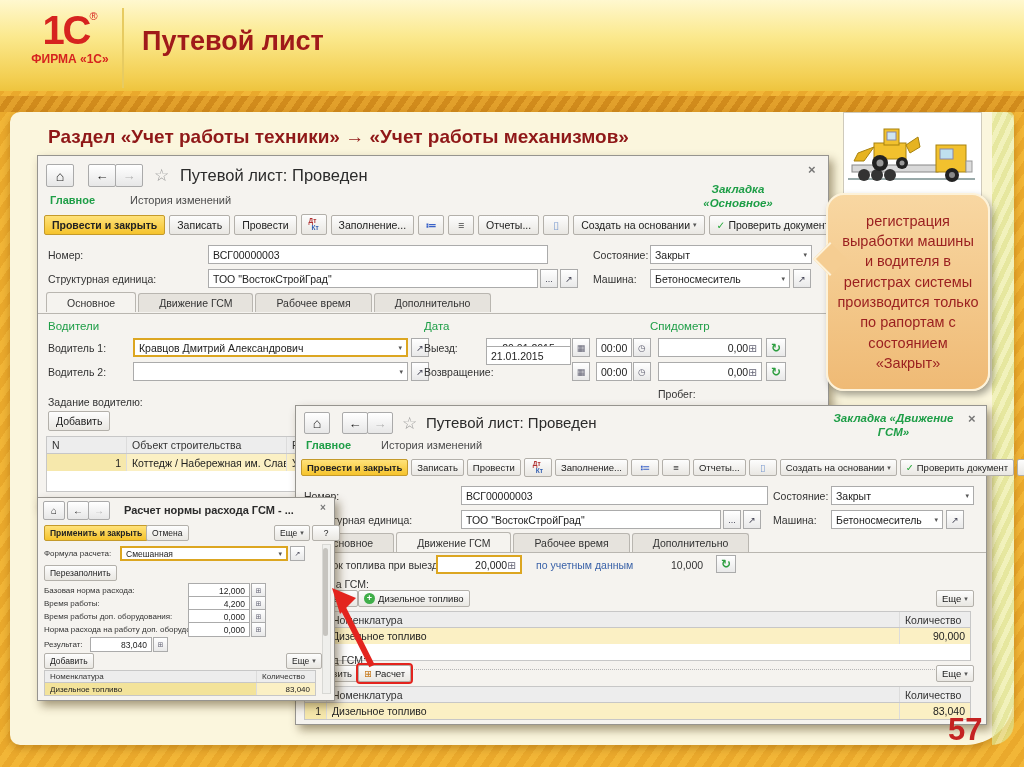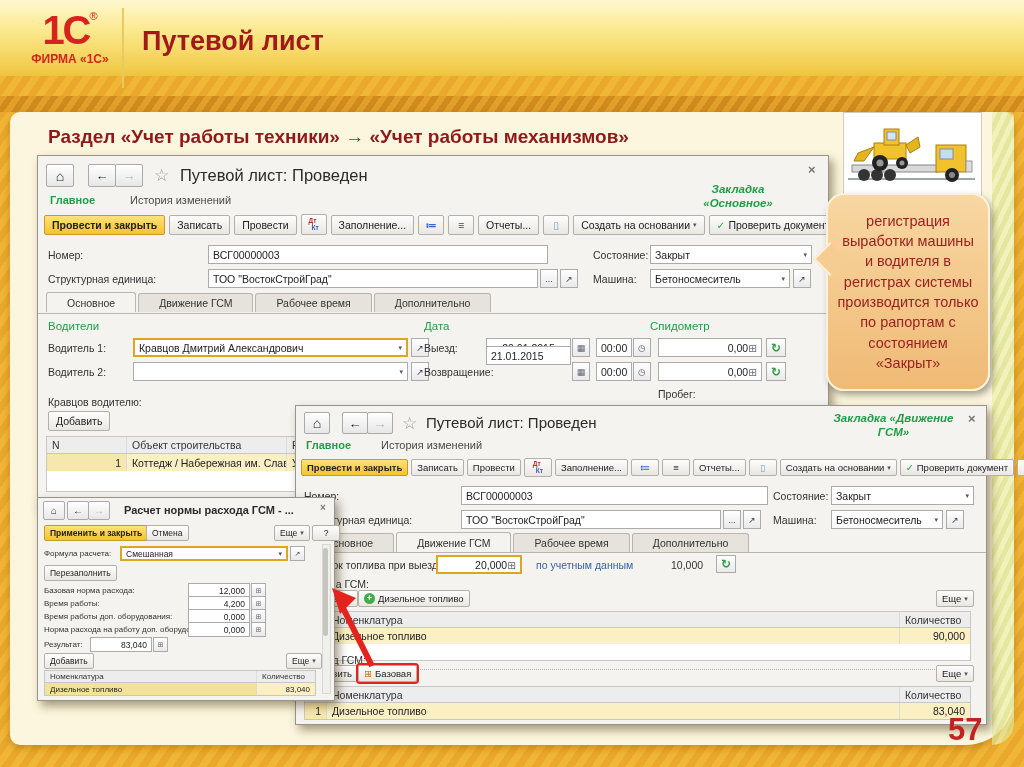--- a/index.html
+++ b/index.html
@@ -1,20 +1,20 @@
 <!DOCTYPE html>
 <html><head>
 <meta charset="utf-8">
 <style>
   html,body{margin:0;padding:0;}
   body{font-family:"Liberation Sans","DejaVu Sans",sans-serif;}
   #stage{position:relative;width:1024px;height:767px;overflow:hidden;
     background:repeating-linear-gradient(125deg,#f2b637 0 7px,#eaa92c 7px 14px);}
   
-  .hdr{position:absolute;left:0;top:0;width:1024px;height:76px;
+  .hdr{position:absolute;left:0;top:0;width:1024px;height:91px;
     background:linear-gradient(180deg,#fff8cf 0%,#fbe98e 40%,#f3cf52 85%,#eec43e 100%);}
   .hdr-stripe{position:absolute;left:0;top:96px;width:1024px;height:16px;
     background:repeating-linear-gradient(125deg,#e2a02b 0 6px,#d18b1c 6px 12px);}
   .logo{position:absolute;left:22px;top:10px;width:96px;text-align:center;color:#d6231f;}
   .logo .big{font-size:40px;font-weight:900;letter-spacing:-2px;line-height:1;}
   .logo .reg{font-size:11px;vertical-align:top;}
   .logo .firm{font-size:12px;font-weight:bold;margin-top:2px;}
   .vline{position:absolute;left:122px;top:8px;width:2px;height:80px;background:#e7cb61;}
   .slide-title{position:absolute;left:142px;top:26px;font-size:27px;font-weight:bold;color:#a01a1a;}
   .panel{position:absolute;left:10px;top:112px;width:1004px;height:633px;background:#fbf6dd;
@@ -309,21 +309,21 @@
       </span>
     <div class="inp" style="left:620px;top:206px;width:104px;">
         <span class="val-r">0,00</span>
         <span class="calic">⊞</span>
       </div>
     <span class="sq grn" style="left:728px;top:206px;width:20px;">
         <span class="refic">↻</span>
       </span>
 
     <span class="lbl af" style="left:620px;top:232px;">Пробег:</span>
-    <span class="lbl af" style="left:10px;top:240px;">Кравцов водителю:</span>
+    <span class="lbl af" style="left:10px;top:240px;">Задание водителю:</span>
     <span class="btn af" style="left:10px;top:255px;">
         <span>Добавить</span>
       </span>
 
     <div class="tbl" style="left:8px;top:280px;width:700px;height:56px;">
       <div class="trow hd">
         <span class="tc" style="width:80px;">N</span>
         <span class="tc" style="width:160px;">Объект строительства</span>
         <span class="tc" style="flex:1;">Работа</span>
       </div>
@@ -472,21 +472,21 @@
       </div>
     </div>
 
     <div class="dotted" style="left:8px;top:263px;width:667px;"></div>
     <span class="lbl af" style="left:8px;top:248px;">Расход ГСМ:</span>
     <span class="btn af" style="left:8px;top:259px;">
         <span>Добавить</span>
       </span>
     <span class="btn alert af" style="left:62px;top:259px;">
         <span class="calic" style="color:#c77b1e;">⊞</span>
-        <span>Базовая</span>
+        <span>Расчет</span>
       </span>
     <span class="btn af" style="left:640px;top:259px;">
         <span>Еще</span>
         <span class="cv">▾</span>
       </span>
     <div class="tbl" style="left:8px;top:280px;width:667px;height:34px;">
       <div class="trow hd" style="height:16px;">
         <span class="tc" style="width:22px;"></span>
         <span class="tc" style="flex:1;">Номенклатура</span>
         <span class="tc" style="width:70px;">Количество</span>

